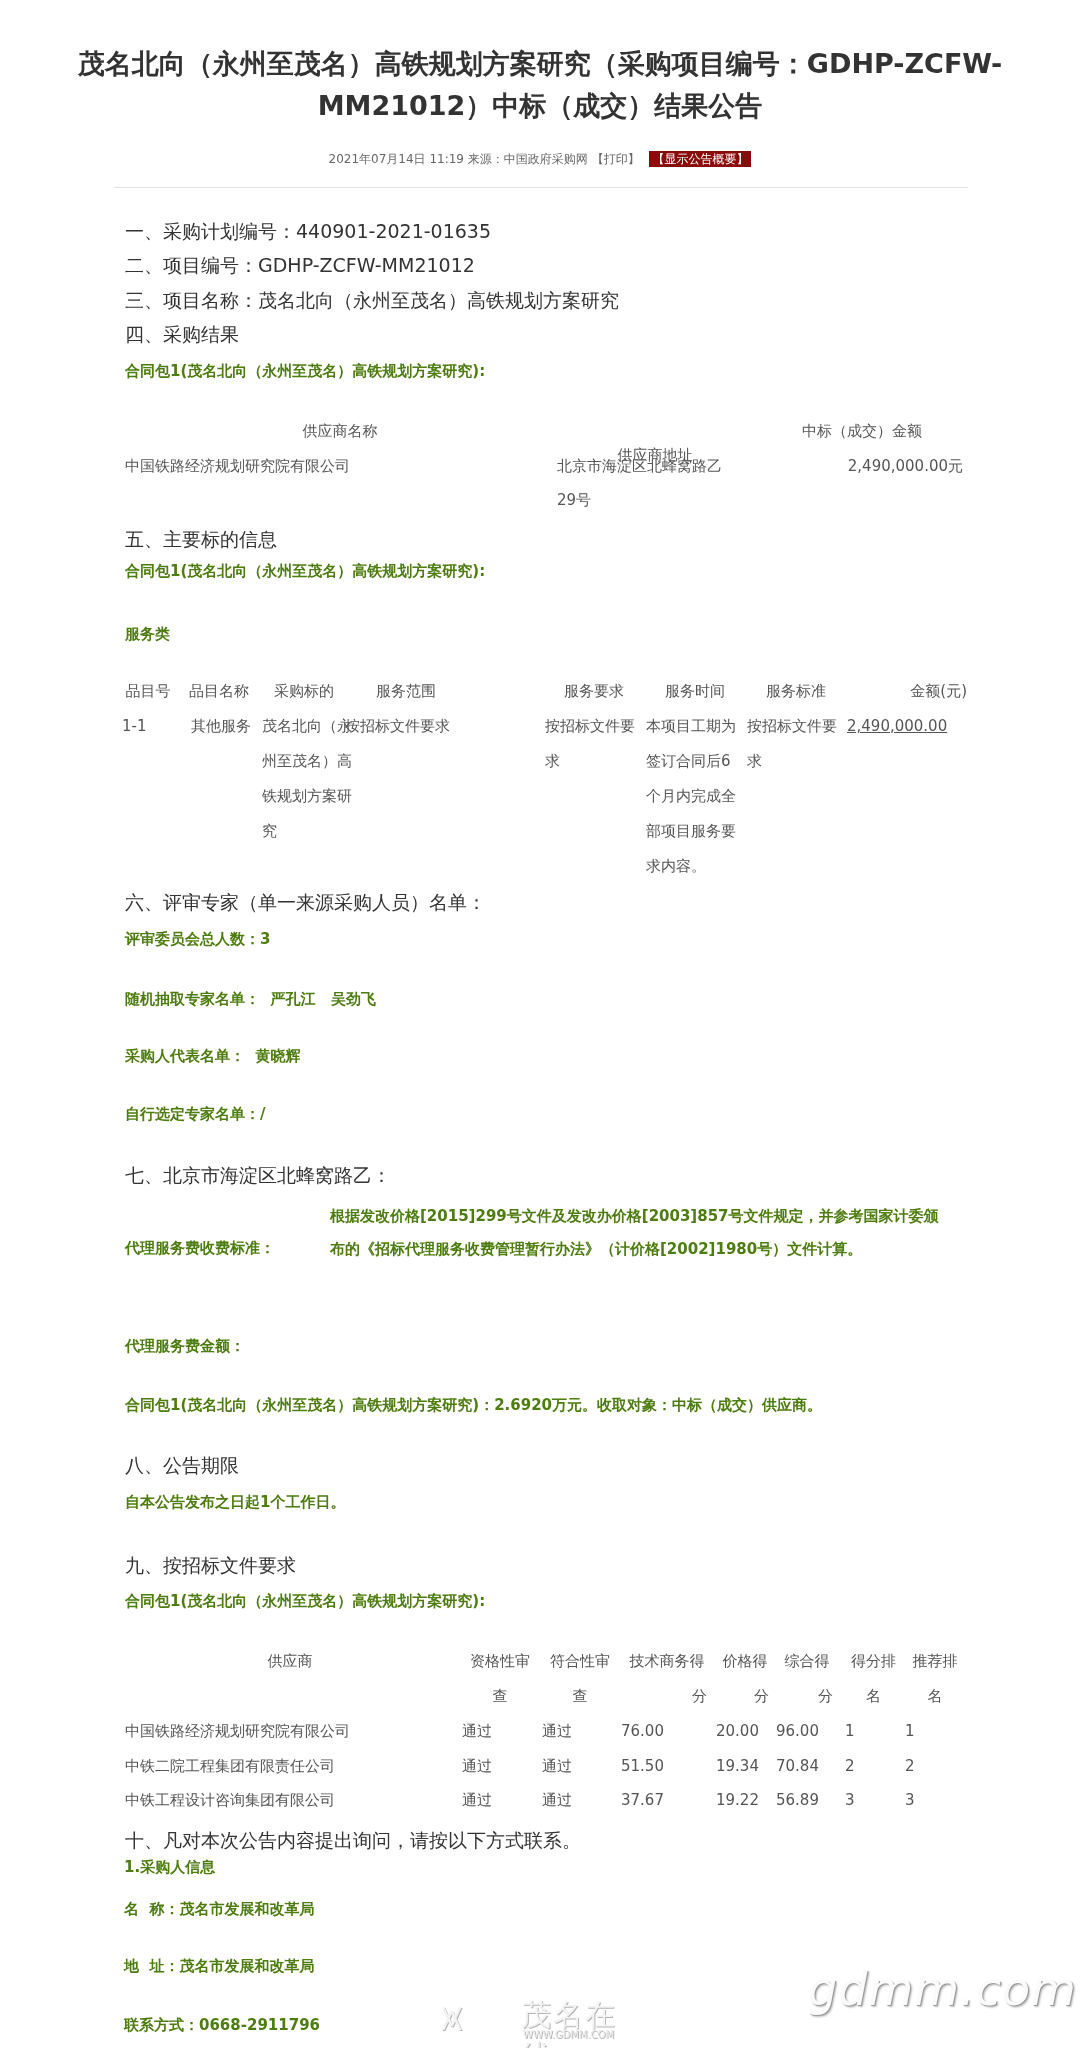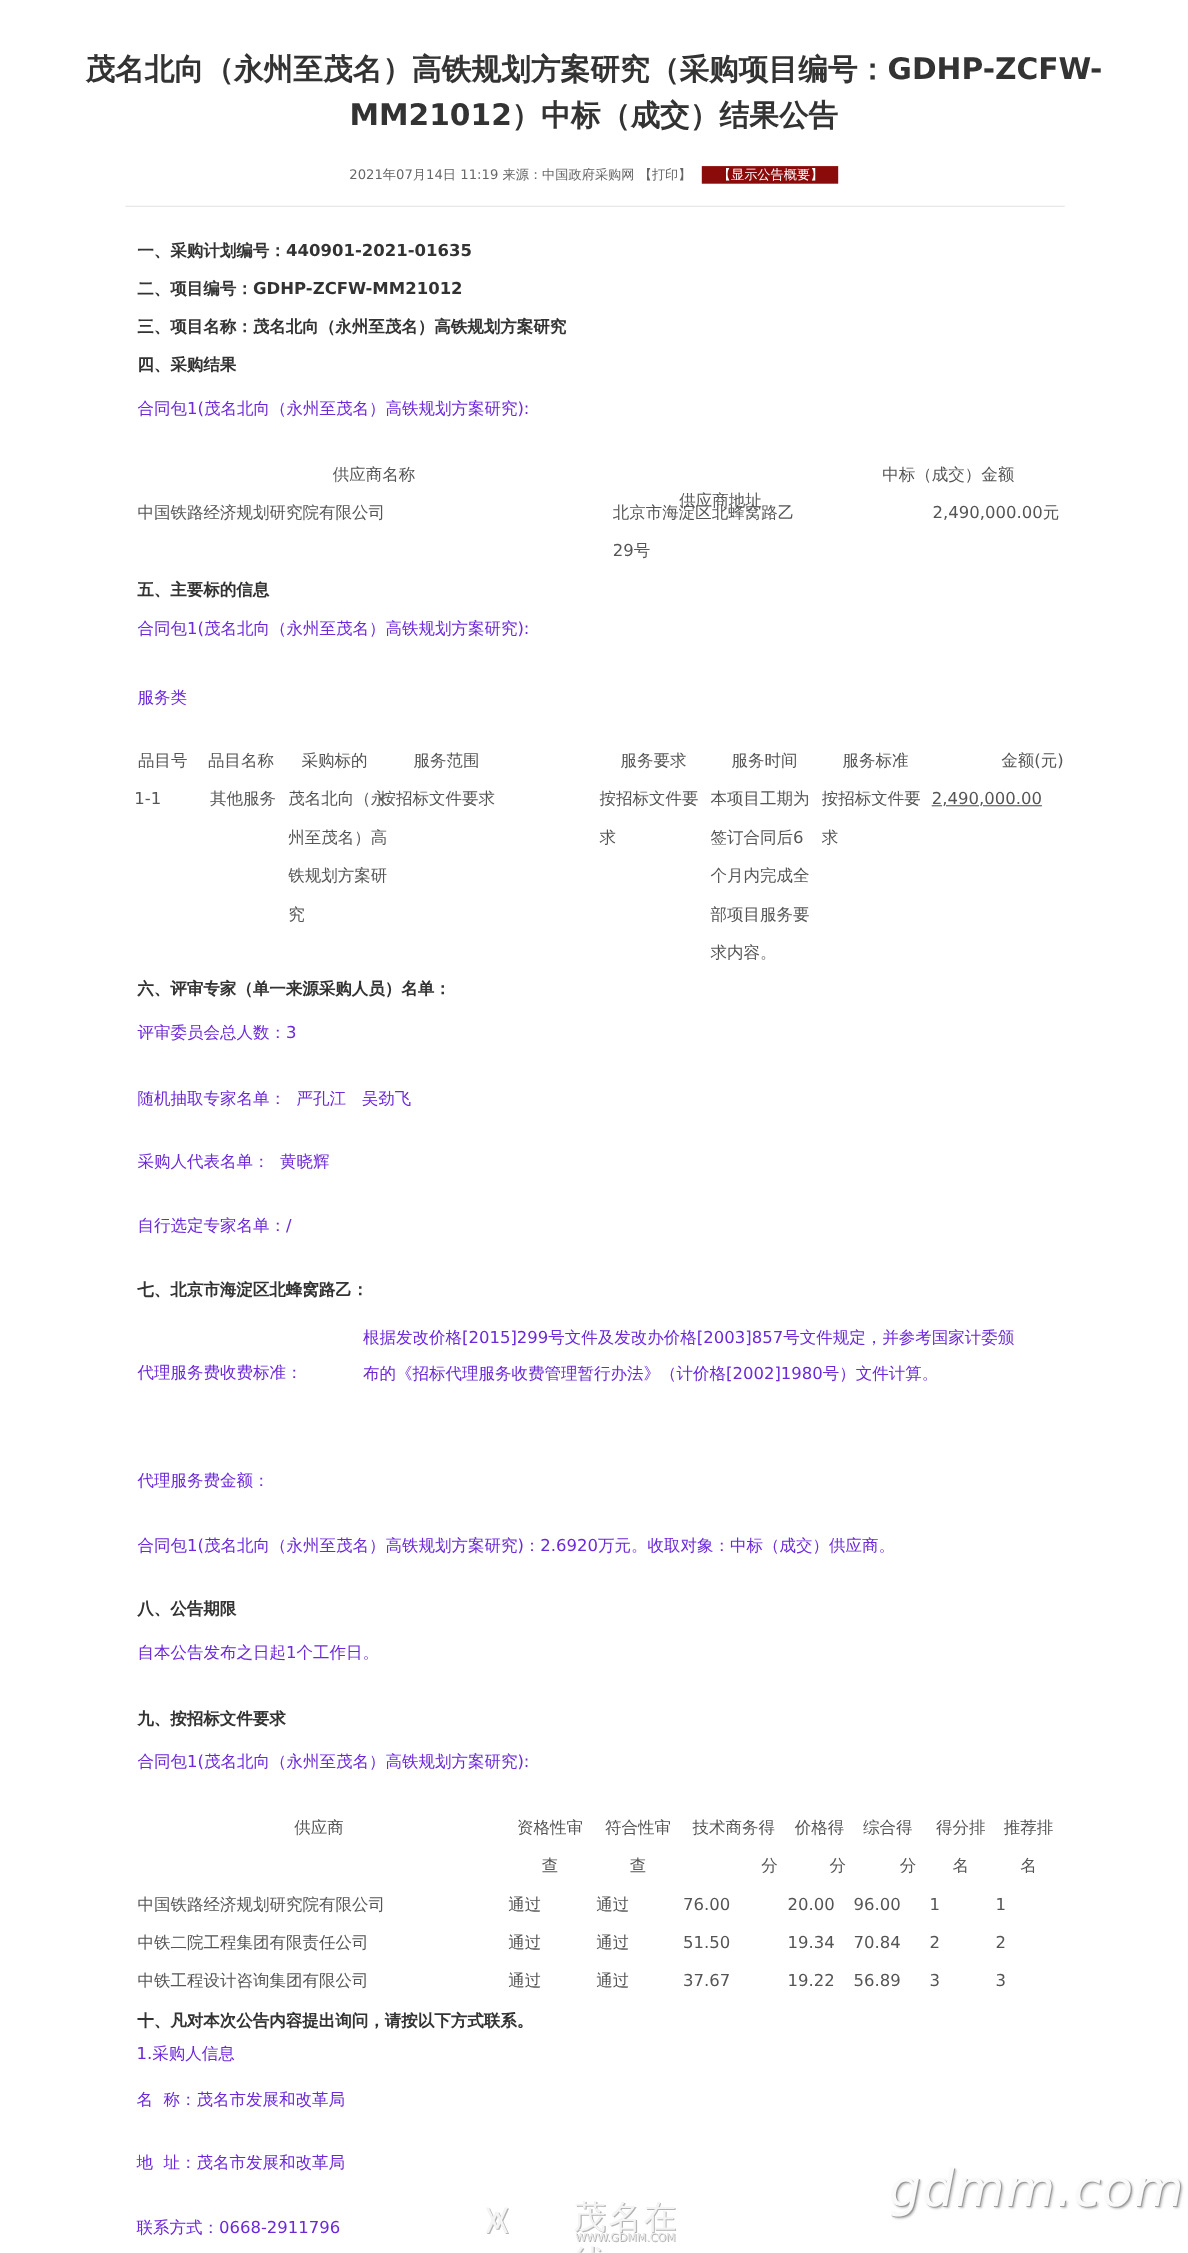--- a/index.html
+++ b/index.html
@@ -2,24 +2,24 @@
 <html><head>
 <meta charset="utf-8">
 <style>
   html, body { margin:0; padding:0; background:#ffffff; }
   body { width:1080px; height:2048px; position:relative; overflow:hidden;
          font-family:"DejaVu Sans","Liberation Sans",sans-serif; color:#444; }
   .abs { position:absolute; white-space:nowrap; }
   .title { position:absolute; left:0; width:1080px; text-align:center; font-size:27px; font-weight:bold;
            color:#333; line-height:42px; }
   .meta { position:absolute; top:149px; left:0; width:1080px; text-align:center; font-size:12px; color:#666; line-height:20px; }
-  .meta .badge { background:#8b0a0a; color:#fff; padding:1px 14px; margin-left:6px; font-size:12px; }
+  .meta .badge { background:#8b0a0a; color:#fff; padding:1px 3px; margin-left:6px; font-size:12px; }
   .divider { position:absolute; left:114px; width:854px; top:187px; height:0; border-top:1px solid #e3e3e3; }
-  .h { font-size:15px; font-weight:bold; color:#333; }
-  .p { font-size:15px; color:#6d28d9; }
+  .h { font-size:19px; font-weight:normal; color:#333; }
+  .p { font-size:15px; color:#4d7c0f;font-weight:bold; }
   .cell { position:absolute; font-size:15px; color:#555; line-height:35px; }
   .center { text-align:center; }
   .right { text-align:right; }
   .wm { position:absolute; left:808px; top:1962px; font-size:46px; font-style:italic; color:#fafafa;
         font-family:"DejaVu Sans",sans-serif; letter-spacing:1px;
         text-shadow: 1px 1px 0 #9a9a9a, 2px 2px 2px #bdbdbd; }
   .logo { position:absolute; left:441px; top:1995px; width:205px; height:50px; }
   .logo .glyph { position:absolute; left:0; top:0; font-size:38px; color:#f4f4f4; text-shadow:1px 1px 0 #b5b5b5; }
   .logo .name { position:absolute; left:80px; top:0; font-size:30px; color:#f4f4f4; text-shadow:1px 1px 0 #b5b5b5; letter-spacing:2px; }
   .logo .url { position:absolute; left:82px; top:34px; font-size:10px; color:#e8e8e8; text-shadow:1px 1px 0 #b0b0b0; }

